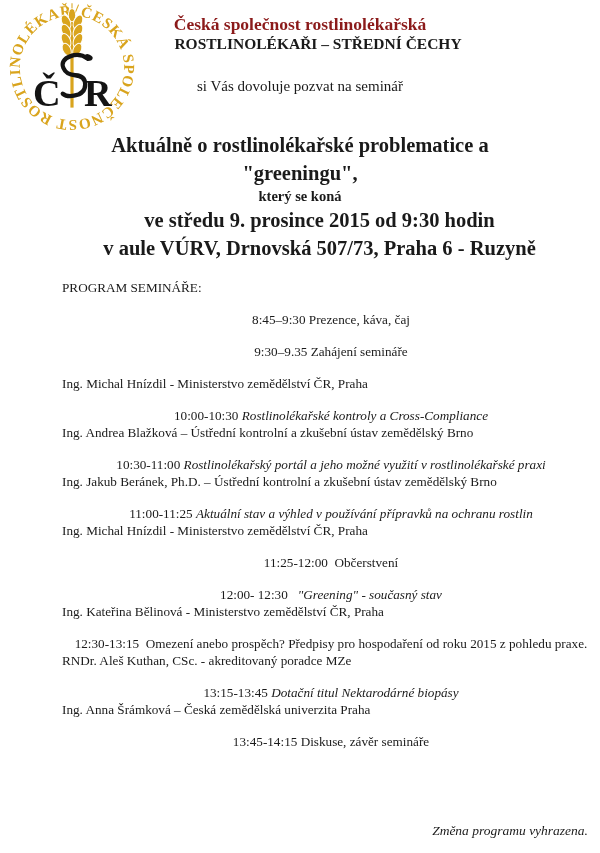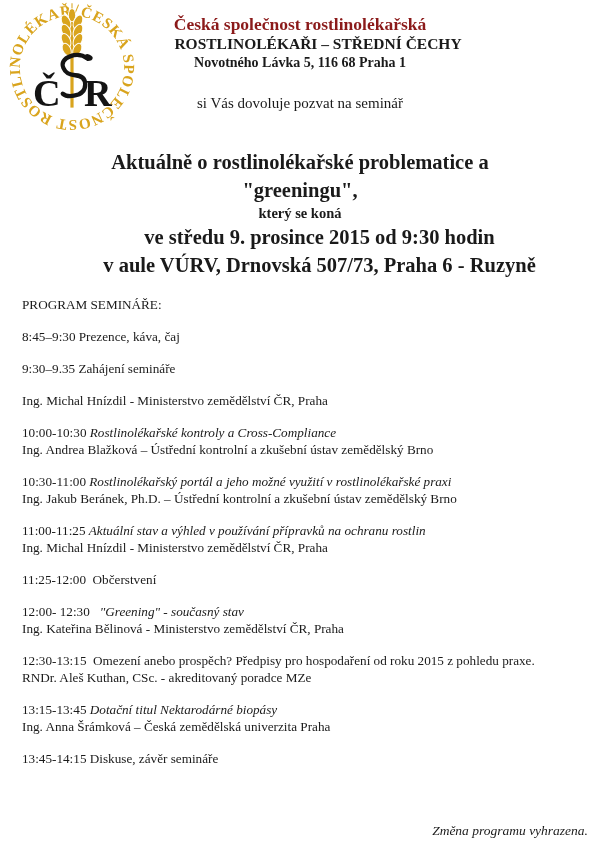--- a/index.html
+++ b/index.html
@@ -16,24 +16,24 @@
   .org-name   { font-size:17.5px; font-weight:bold; }
   .org-branch { font-size:15.5px; font-weight:bold;margin-left:36px; }
   .org-addr   { font-size:14px;   font-weight:bold; }
   .invite     { margin-top:24px; text-align:center; font-size:15px; }
   
   .sem-title { margin-top:36px; text-align:center; font-size:20.5px; font-weight:bold; line-height:28px; }
   .when      { text-align:center; }
   .when-sub  { font-size:14.5px; font-weight:bold; line-height:19px; }
   .when-main { font-size:20.5px; font-weight:bold; line-height:28px;padding-left:39px; }
   
-  .program { margin-top:17px; padding-left:22px; padding-right:0; font-size:13.2px; line-height:17px; }
+  .program { margin-top:17px; padding-left:22px; padding-right:0; font-size:13.2px; line-height:17px;margin-left:40px; }
   .prog-heading { margin-bottom:15px; }
   .prog-item { margin-bottom:15px; }
-  .prog-line { white-space:pre-wrap; }
+  .prog-line { white-space:pre-wrap;text-align:center; }
   .prog-title.it { font-style:italic; }
   
   .footer-note { position:absolute; right:12px; bottom:14px; font-size:13.5px; font-style:italic; text-align:right; }
 </style>
 </head>
 <body>
 
 <div class="page">
 
   <svg class="logo" viewBox="0 0 200 200" aria-hidden="true">
@@ -69,21 +69,20 @@
 
     <g>
       <path d="M 124,86 q -12,-9 -26,-4 q -16,6 -11,18 q 4,10 18,11 q 15,1 15,14 q 0,14 -17,17 q -11,2 -17,-3" fill="none" stroke="var(--ink,#141414)" stroke-width="6.5" stroke-linecap="round"></path>
       <ellipse cx="125" cy="84" rx="6.5" ry="4.6" transform="rotate(22 125 84)" fill="var(--ink,#141414)"></ellipse>
     </g>
   </svg>
 
   <div class="header-text">
     <div class="org-name" style="color: rgb(139, 26, 26);">Česká společnost rostlinolékařská</div>
     <div class="org-branch">ROSTLINOLÉKAŘI – STŘEDNÍ ČECHY</div>
-    <div class="org-addr">Novotného Lávka 5, 116 68 Praha 1</div>
   </div>
   <div class="invite">si Vás dovoluje pozvat na seminář</div>
 
   <div class="sem-title">
     <div>Aktuálně o rostlinolékařské problematice a</div>
     <div>"greeningu",</div>
   </div>
 
   <div class="when">
     <div class="when-sub">který se koná</div>

